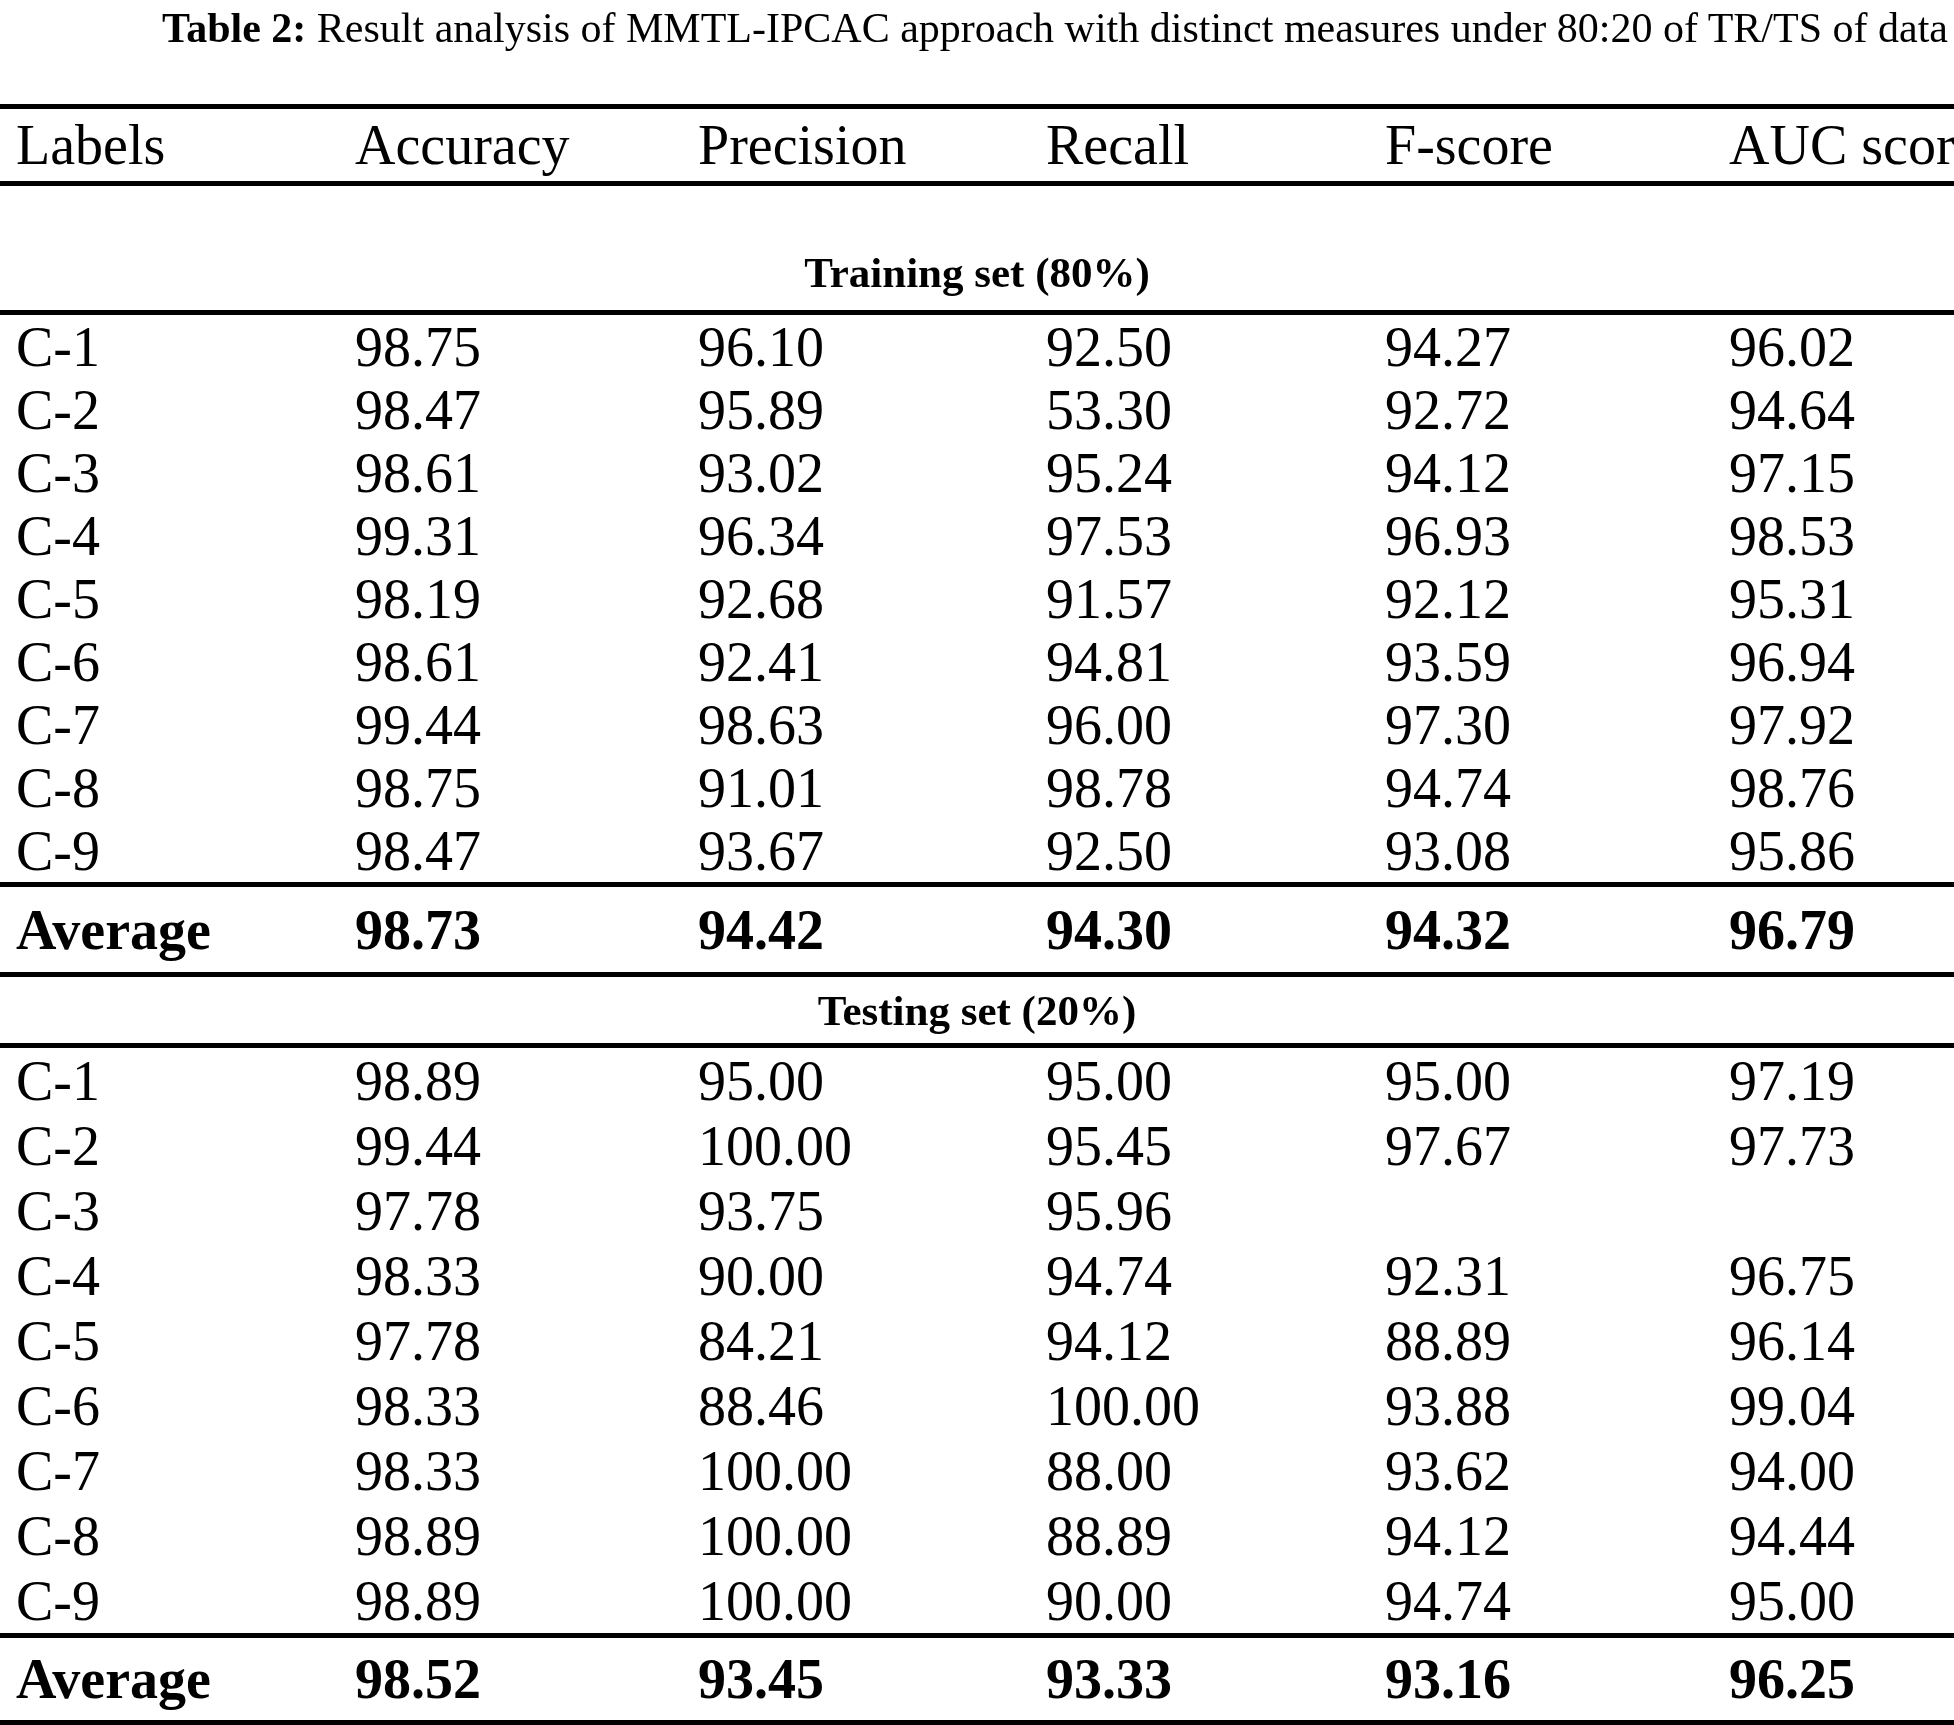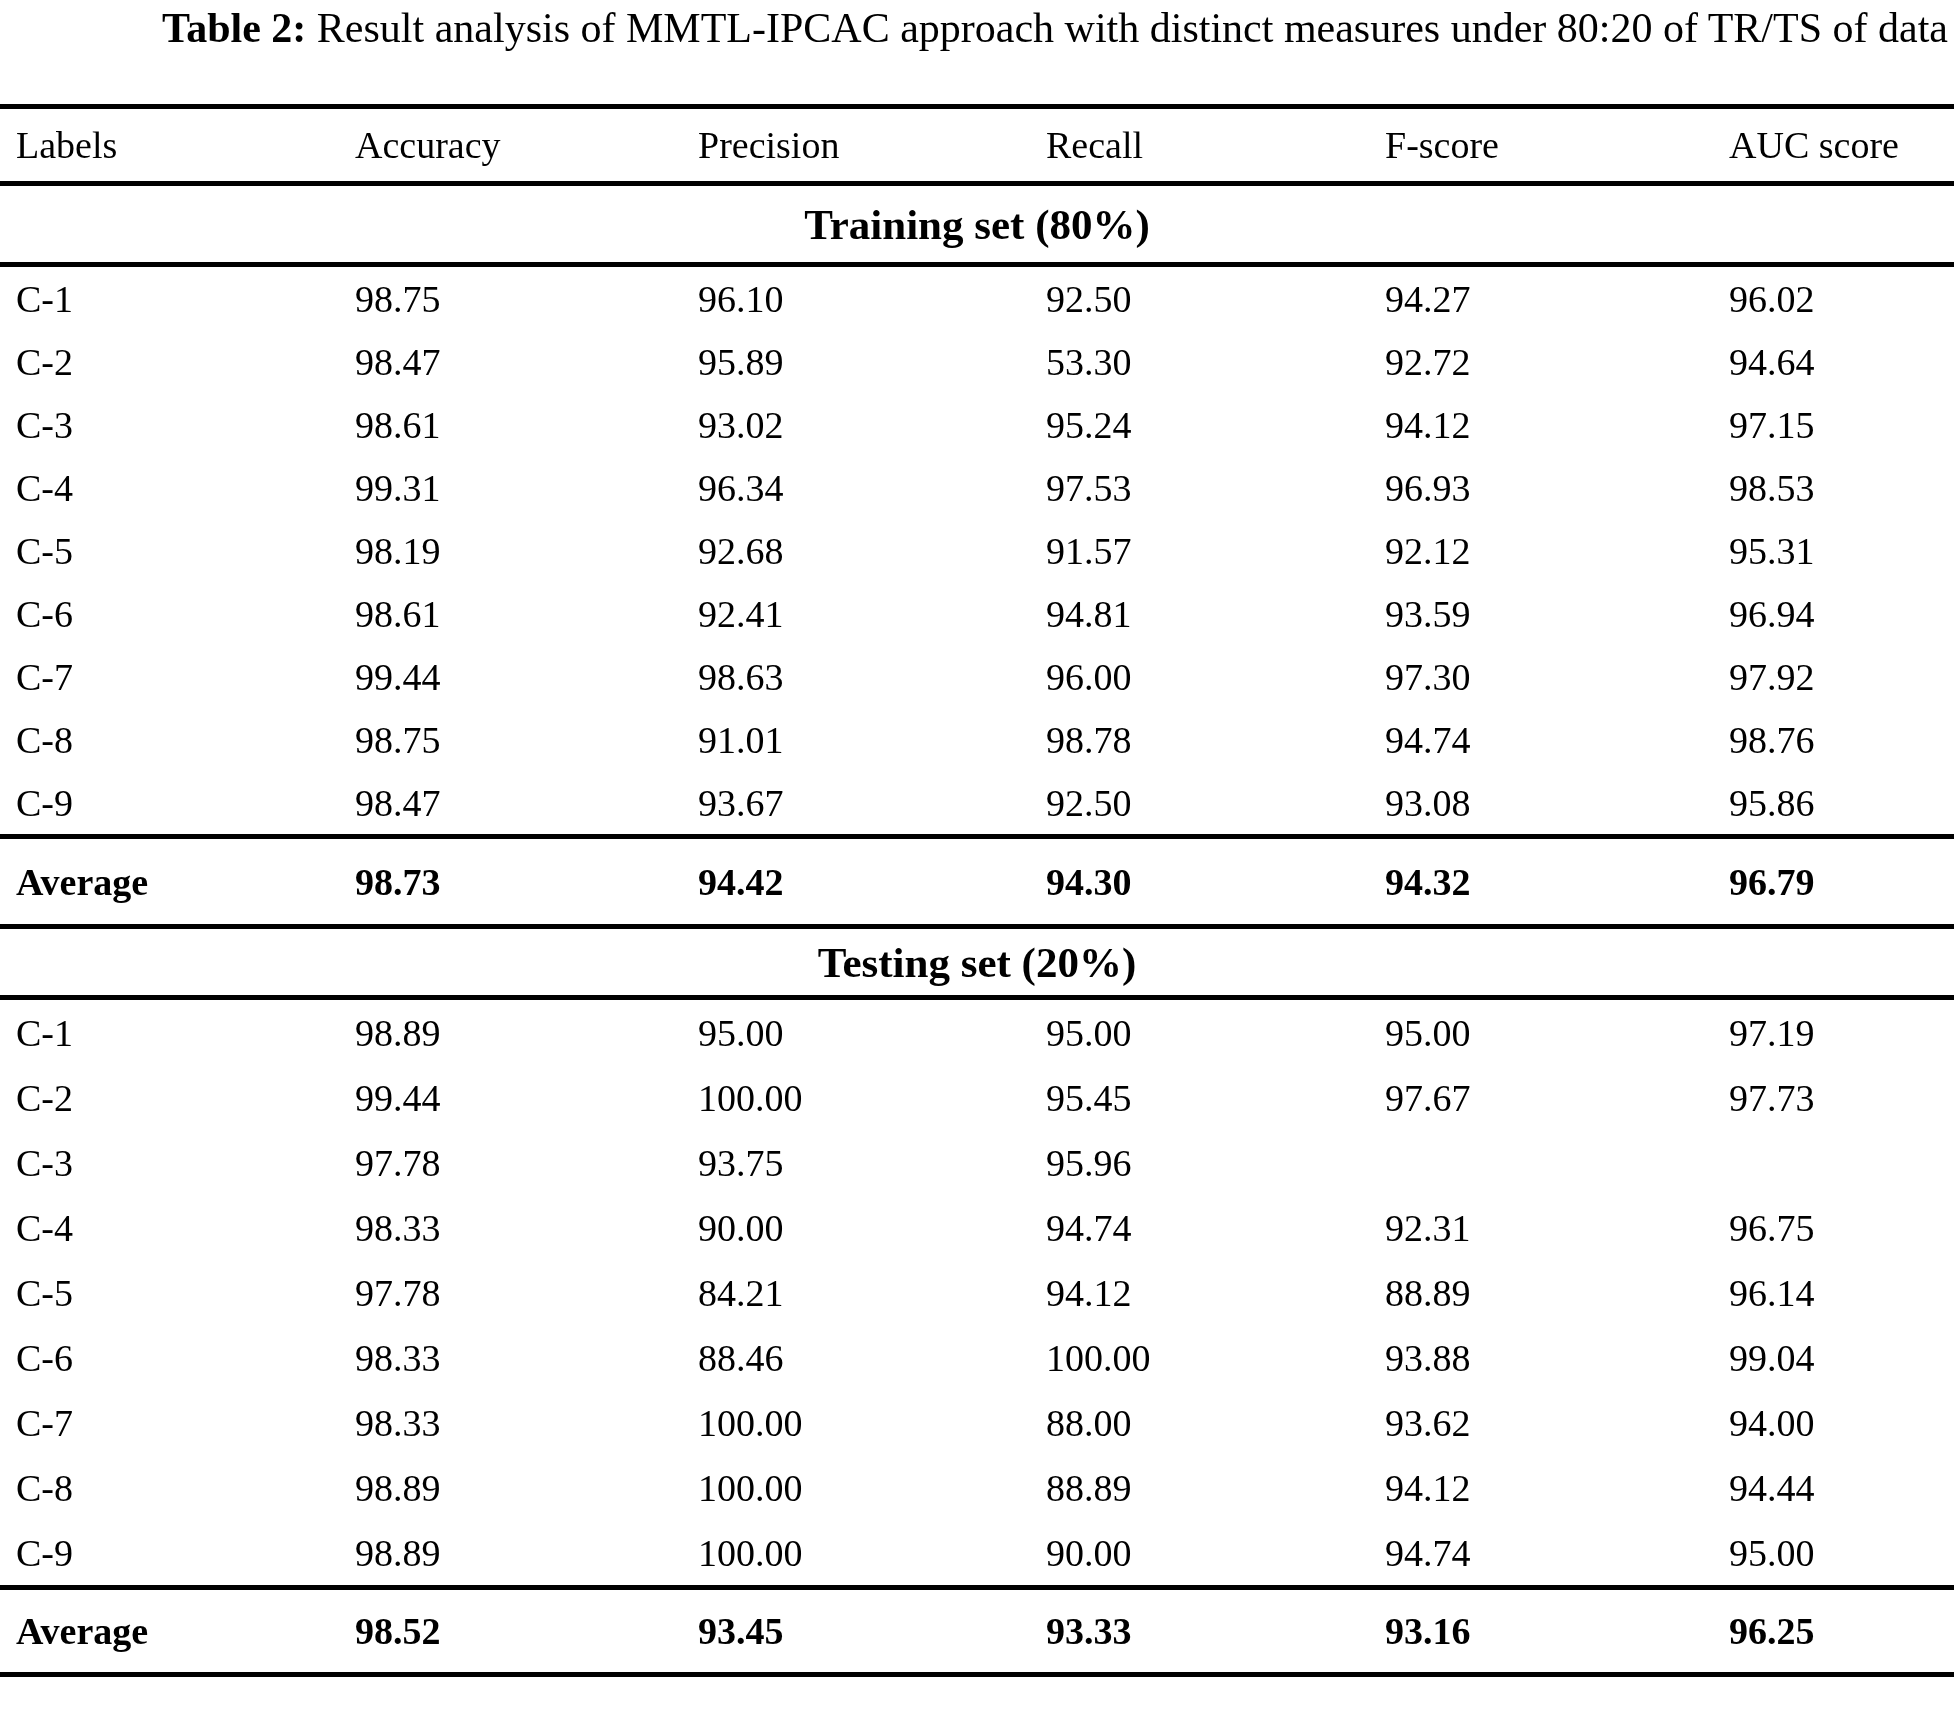--- a/index.html
+++ b/index.html
@@ -25,37 +25,37 @@
   .caption .cap-label { font-weight: bold; }
   .rule {
     height: 5px;
     background: #000000;
   }
   .grid {
     display: grid;
     grid-template-columns: 339px 343px 348px 339px 344px auto;
     box-sizing: border-box;
     padding-left: 16px;
-    font-size: 38px;
+    font-size: 56px;
     align-items: center;
   }
   .header-row { height: 72px; }
   .data-row   { height: 63px; }
   #rows-1 .data-row { height: 65px; }
   .avg-row    { font-weight: bold; }
   #avg-0 { height: 85px; }
   #avg-1 { height: 82px; }
   .section-title {
     display: flex;
     align-items: center;
     justify-content: center;
     font-weight: bold;
     font-size: 43px;
   }
-  #section-title-0 { height: 76px; }
+  #section-title-0 { height: 76px; margin-top: 48px; }
   #section-title-1 { height: 66px; }
   .cell {
     white-space: nowrap;
     overflow: visible;
   }
 </style>
 </head>
 <body>
 
 <div>

